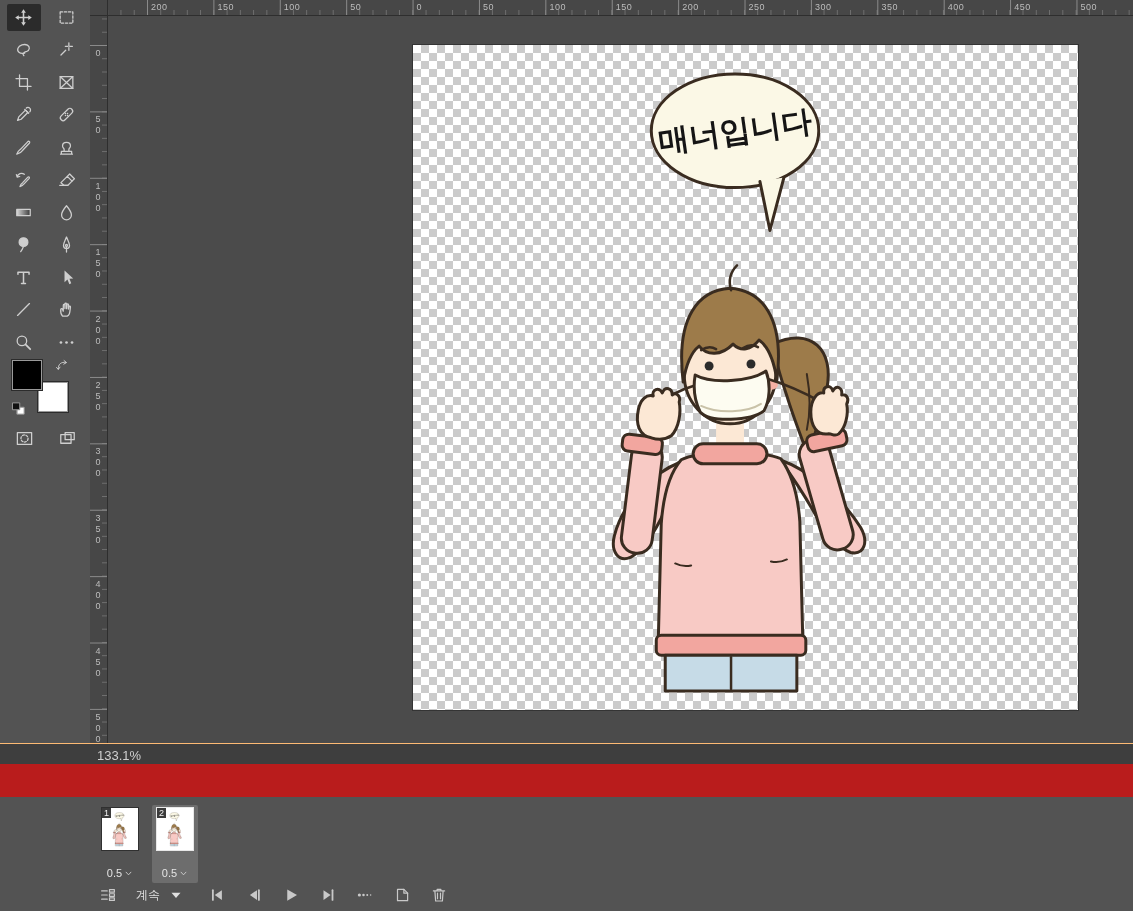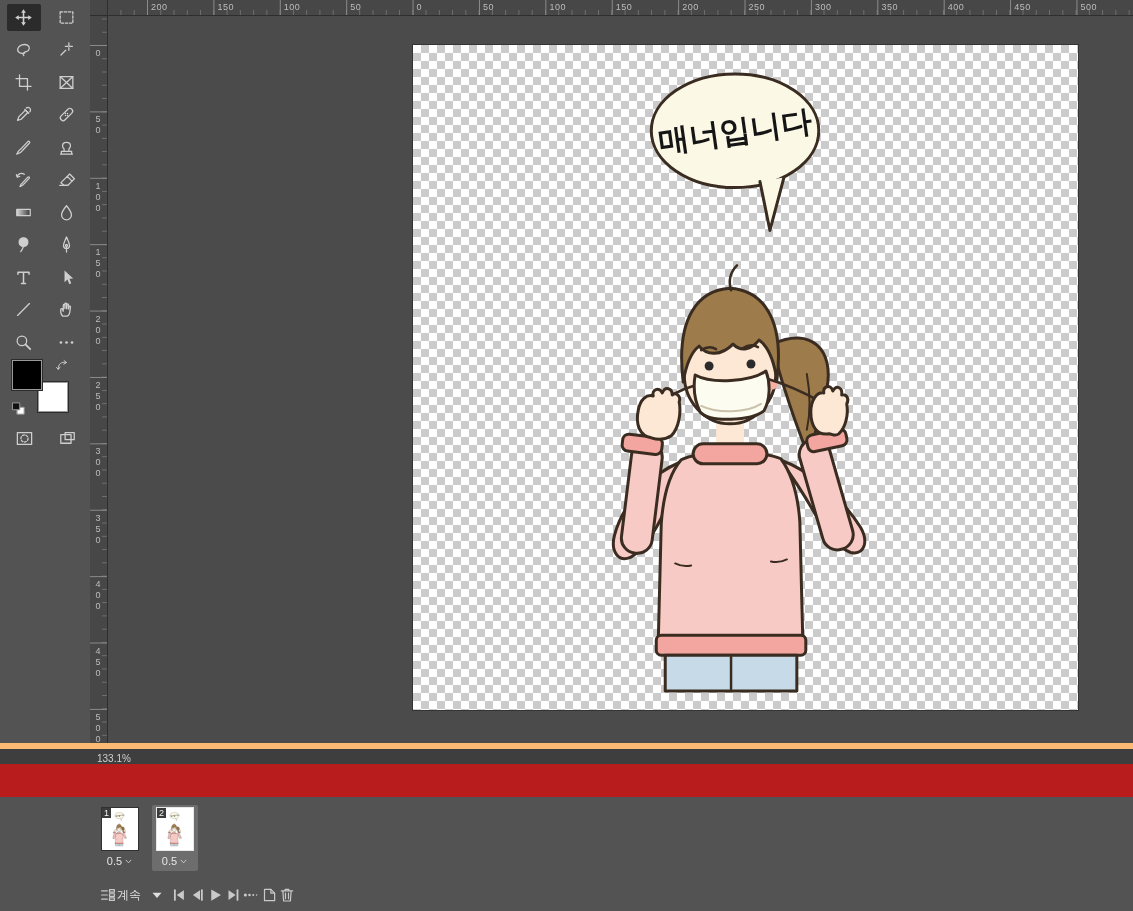--- a/index.html
+++ b/index.html
@@ -33,39 +33,39 @@
   .vlabel{position:absolute;left:3px;font-size:9px;color:#bdbdbd;writing-mode:vertical-rl;text-orientation:upright;letter-spacing:1px;line-height:9px}
 
   
   .canvas{position:absolute;left:108px;top:16px;width:1025px;height:727px;background:#4b4b4b;overflow:hidden}
   .document{position:absolute;left:305px;top:29px;width:665px;height:665px;background-color:#fff;
     background-image:conic-gradient(#cbcbcb 25%,#fff 0 50%,#cbcbcb 0 75%,#fff 0);background-size:16px 16px;
     box-shadow:0 0 0 1px rgba(0,0,0,.3)}
   .art{position:absolute;left:0;top:0;width:100%;height:100%}
 
   
-  .statusbar{position:absolute;left:0;top:743px;width:1133px;height:21px;background:#3e3e3e;border-top:6px solid #fdba74;box-sizing:border-box;font-size:10px;color:#cfcfcf}
+  .statusbar{position:absolute;left:0;top:743px;width:1133px;height:21px;background:#3e3e3e;border-top:1px solid #fdba74;box-sizing:border-box;font-size:13px;color:#cfcfcf}
   .zoom{position:absolute;left:97px;top:4px}
   .docinfo{position:absolute;left:150px;top:0;width:228px;height:100%;display:flex;align-items:center;justify-content:center;background:#3a3a3a;border-left:1px solid #333;border-right:1px solid #333;box-sizing:border-box}
   .chev{position:absolute;right:5px;top:5px;width:10px;height:10px;color:#b5b5b5}
 
   
   .tabbar{position:absolute;left:0;top:804px;width:1133px;height:33px;background:#393939}
   .tab{position:absolute;left:90px;top:0;height:33px;min-width:76px;padding:0 14px;box-sizing:border-box;display:flex;align-items:center;justify-content:center;font-size:13px;color:#e2e2e2}
   .tab.active{background:#535353}
   .timeline{position:absolute;left:0;top:797px;width:1133px;height:114px;background:#535353}
   .frame{position:absolute;top:8px;width:46px;padding:2px 2px 4px;box-sizing:border-box;border-radius:2px;text-align:center}
   .frame.selected{background:#6d6d6d}
   .thumb{position:relative;width:38px;height:44px;margin:0 auto;background:#fff;border:1px solid #303030;box-sizing:border-box;overflow:hidden}
   .frame.selected .thumb{border-color:#e8e8e8}
   .thumb svg{width:100%;height:100%}
   .fnum{position:absolute;left:0;top:0;font-size:9px;line-height:10px;padding:0 2px;background:rgba(25,25,25,.85);color:#f0f0f0}
-  .duration{display:flex;align-items:center;justify-content:center;gap:2px;margin-top:4px;font-size:11px;color:#e4e4e4}
+  .duration{display:flex;align-items:center;justify-content:center;gap:2px;margin-top:16px;font-size:11px;color:#e4e4e4}
   .dcaret{width:9px;height:9px;color:#cfcfcf}
-  .controls{position:absolute;left:99px;bottom:7px;display:flex;align-items:flex-end;color:#c9c9c9}
+  .controls{position:absolute;left:99px;bottom:7px;display:flex;align-items:flex-end;gap:19px;color:#c9c9c9}
   .tctl{width:18px;height:18px;display:flex;align-items:center;justify-content:center}
   .tctl .icon{width:18px;height:18px}
   .loopctl{width:auto;gap:7px;font-size:12px;color:#e0e0e0;margin-right:4px}
   .loop-caret{width:10px;height:10px;display:inline-flex}
   .loop-caret svg{width:100%;height:100%}
 </style>
 </head>
 <body>
 
 <div id="app">

